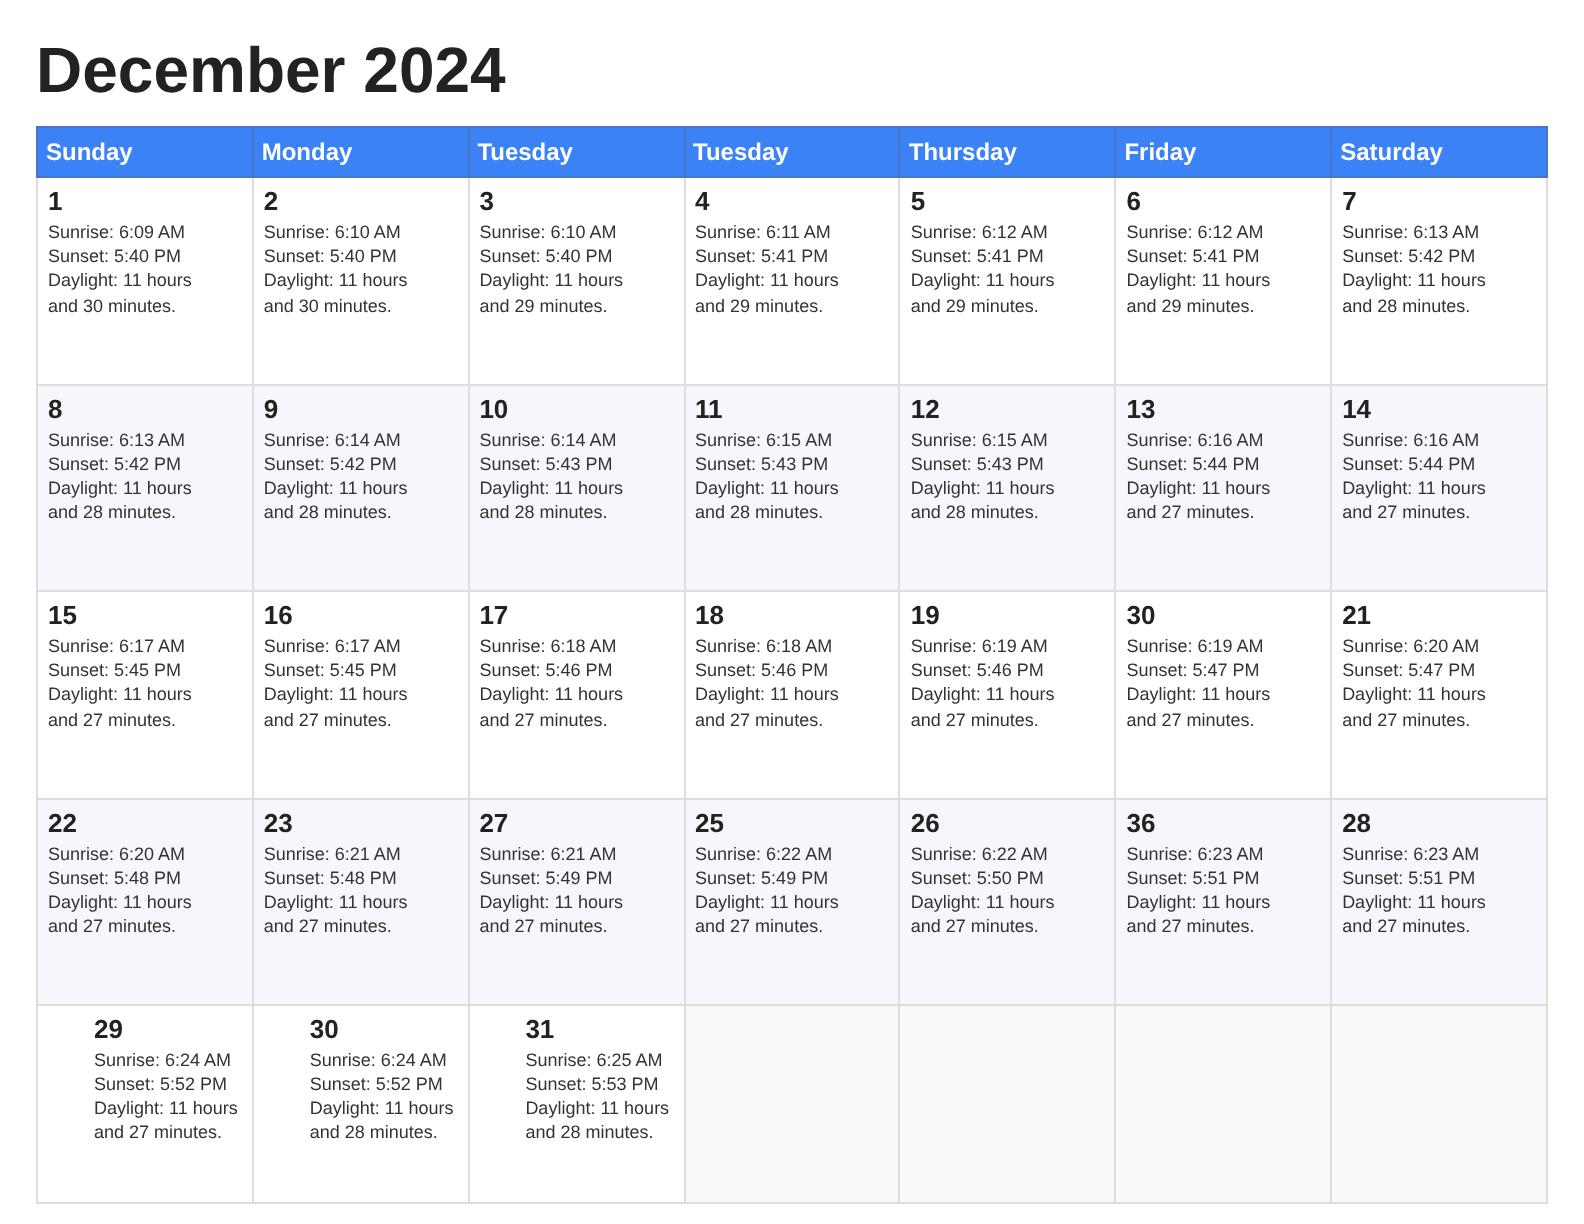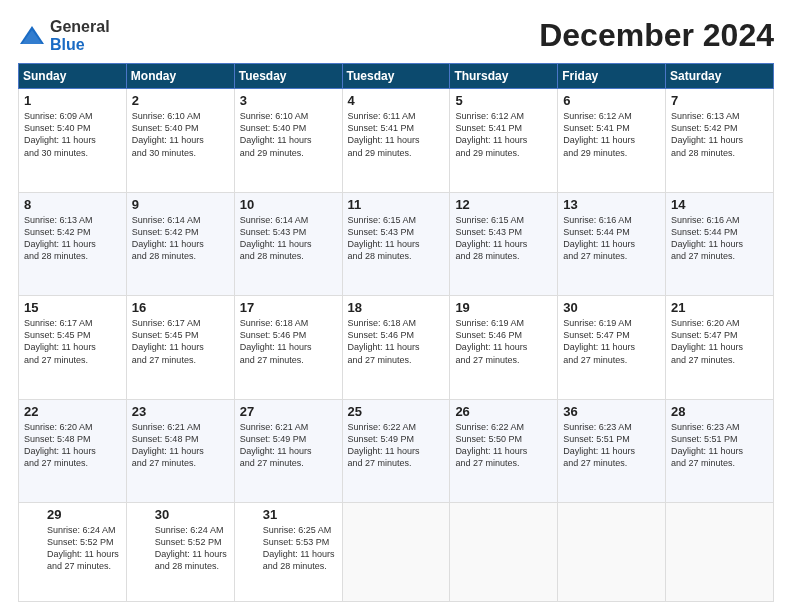--- a/index.html
+++ b/index.html
@@ -53,21 +53,21 @@
       color: #555;
     }
     .calendar {
       flex: 1;
       border: 1px solid #ccc;
       border-collapse: collapse;
       width: 100%;
       table-layout: fixed;
     }
     .calendar th {
-      background: #0c4a6e;
+      background: #3b82f6;
       color: #fff;
       font-size: 12px;
       font-weight: bold;
       padding: 5px 4px;
       text-align: left;
       border: 1px solid #4a76c7;
     }
     .calendar td {
       vertical-align: top;
       padding: 4px 5px;
@@ -98,30 +98,20 @@
     .last-row td {
       height: 70px;
       padding-left: 28px;
     }
   </style>
 </head>
 <body>
 
 <div class="page">
   <div class="header">
-    <div class="logo">
-      <svg class="logo-icon" viewBox="0 0 28 28">
-        <polygon points="14,4 26,22 2,22" fill="#1a6bc4"></polygon>
-        <polygon points="14,8 24,22 4,22" fill="#4a90d9" opacity="0.5"></polygon>
-      </svg>
-      <div class="logo-text">
-        <span class="logo-general">General</span><br>
-        <span class="logo-blue">Blue</span>
-      </div>
-    </div>
     <div class="title-area">
       <div class="month-title">December 2024</div>
     </div>
   </div>
 
   <table class="calendar">
     <thead>
       <tr>
         <th>Sunday</th>
         <th>Monday</th>

